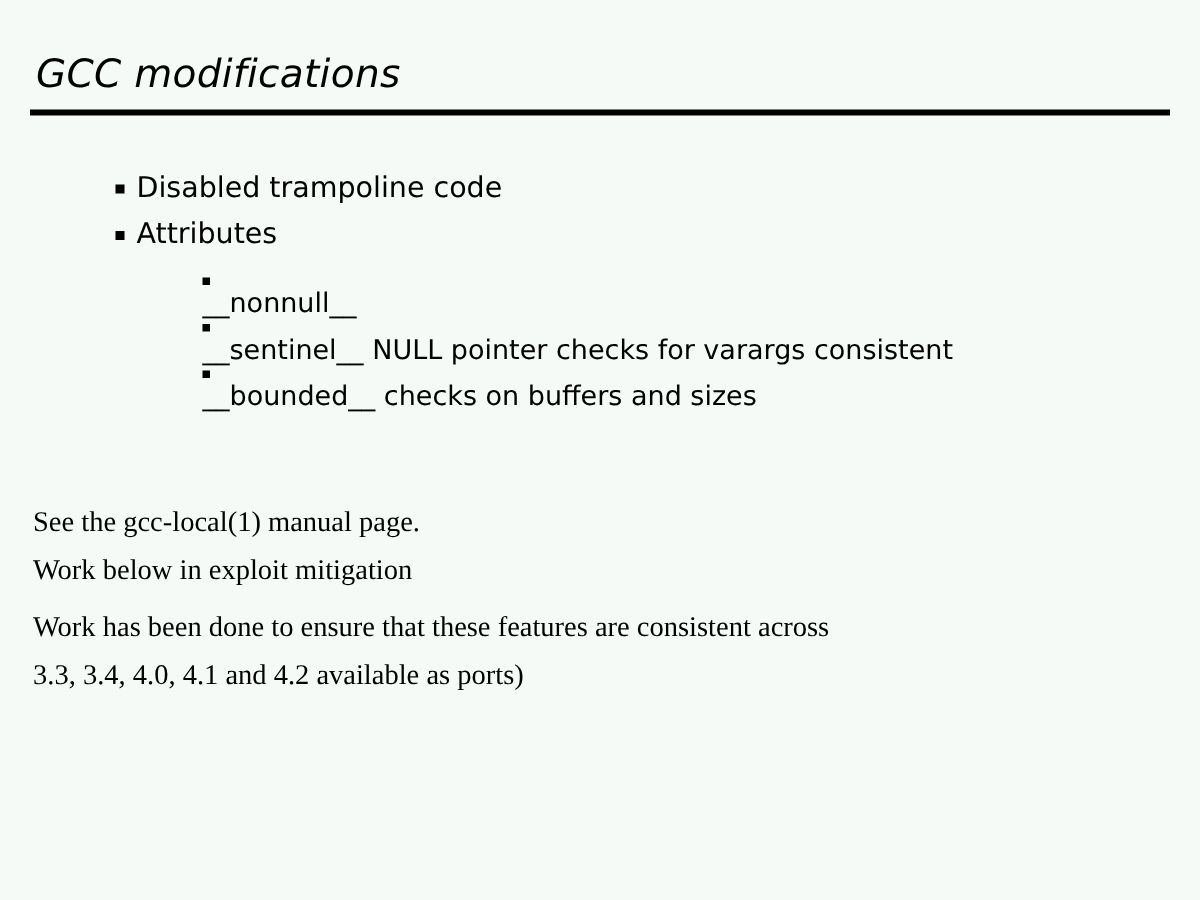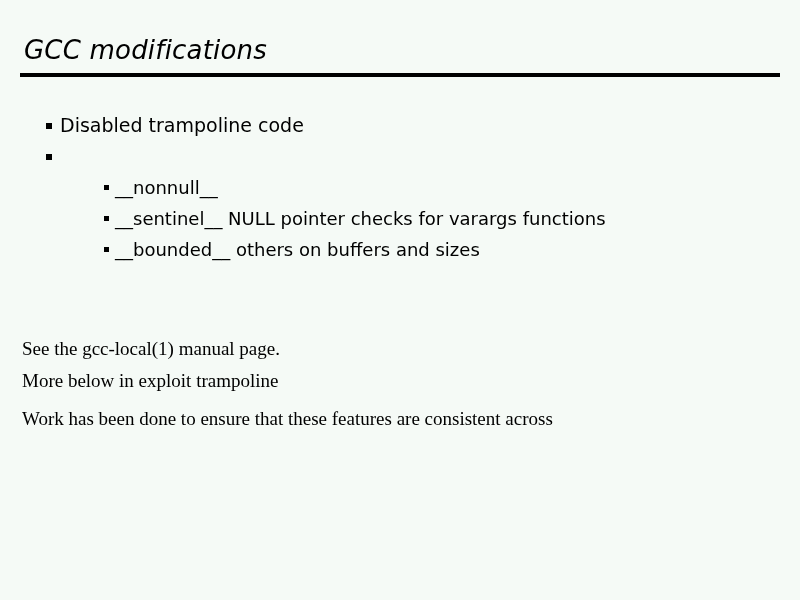--- a/index.html
+++ b/index.html
@@ -49,23 +49,24 @@
   .bullets {
     position: absolute;
     left: 0;
     top: 113px;
     width: 800px;
   }
   .b-row {
     display: flex;
     align-items: flex-start;
     height: 31px;
+    margin-left: 31px;
   }
   .b-row.lvl1 { padding-left: 46px; }
-  .b-row.lvl2 { padding-left: 104px; }
+  .b-row.lvl2 { padding-left: 104px; flex-direction: column; }
 
   .marker {
     flex: 0 0 auto;
     display: inline-block;
     background: #000000;
   }
   .lvl1 .marker {
     width: 6px;
     height: 6px;
     margin-top: 10px;
@@ -113,42 +114,44 @@
 
   <div class="bullets">
 
     <div class="b-row lvl1">
       <span class="marker"></span>
       <span class="b-text">Disabled trampoline code</span>
     </div>
 
     <div class="b-row lvl1">
       <span class="marker"></span>
+      <span class="b-text">Attributes</span>
     </div>
 
     <div class="b-row lvl2">
       <span class="marker"></span>
       <span class="b-text">__nonnull__</span>
     </div>
 
     <div class="b-row lvl2">
       <span class="marker"></span>
-      <span class="b-text">__sentinel__ NULL pointer checks for varargs functions</span>
+      <span class="b-text">__sentinel__ NULL pointer checks for varargs consistent</span>
     </div>
 
     <div class="b-row lvl2">
       <span class="marker"></span>
-      <span class="b-text">__bounded__ others on buffers and sizes</span>
+      <span class="b-text">__bounded__ checks on buffers and sizes</span>
     </div>
 
 
   </div>
 
   <div class="para-block para-a">
     <div class="para-line">See the gcc-local(1) manual page.</div>
-    <div class="para-line">More below in exploit trampoline</div>
+    <div class="para-line">Work below in exploit mitigation</div>
   </div>
 
   <div class="para-block para-b">
     <div class="para-line">Work has been done to ensure that these features are consistent across</div>
+    <div class="para-line">3.3, 3.4, 4.0, 4.1 and 4.2 available as ports)</div>
   </div>
 
 </div>
 
 </body></html>

